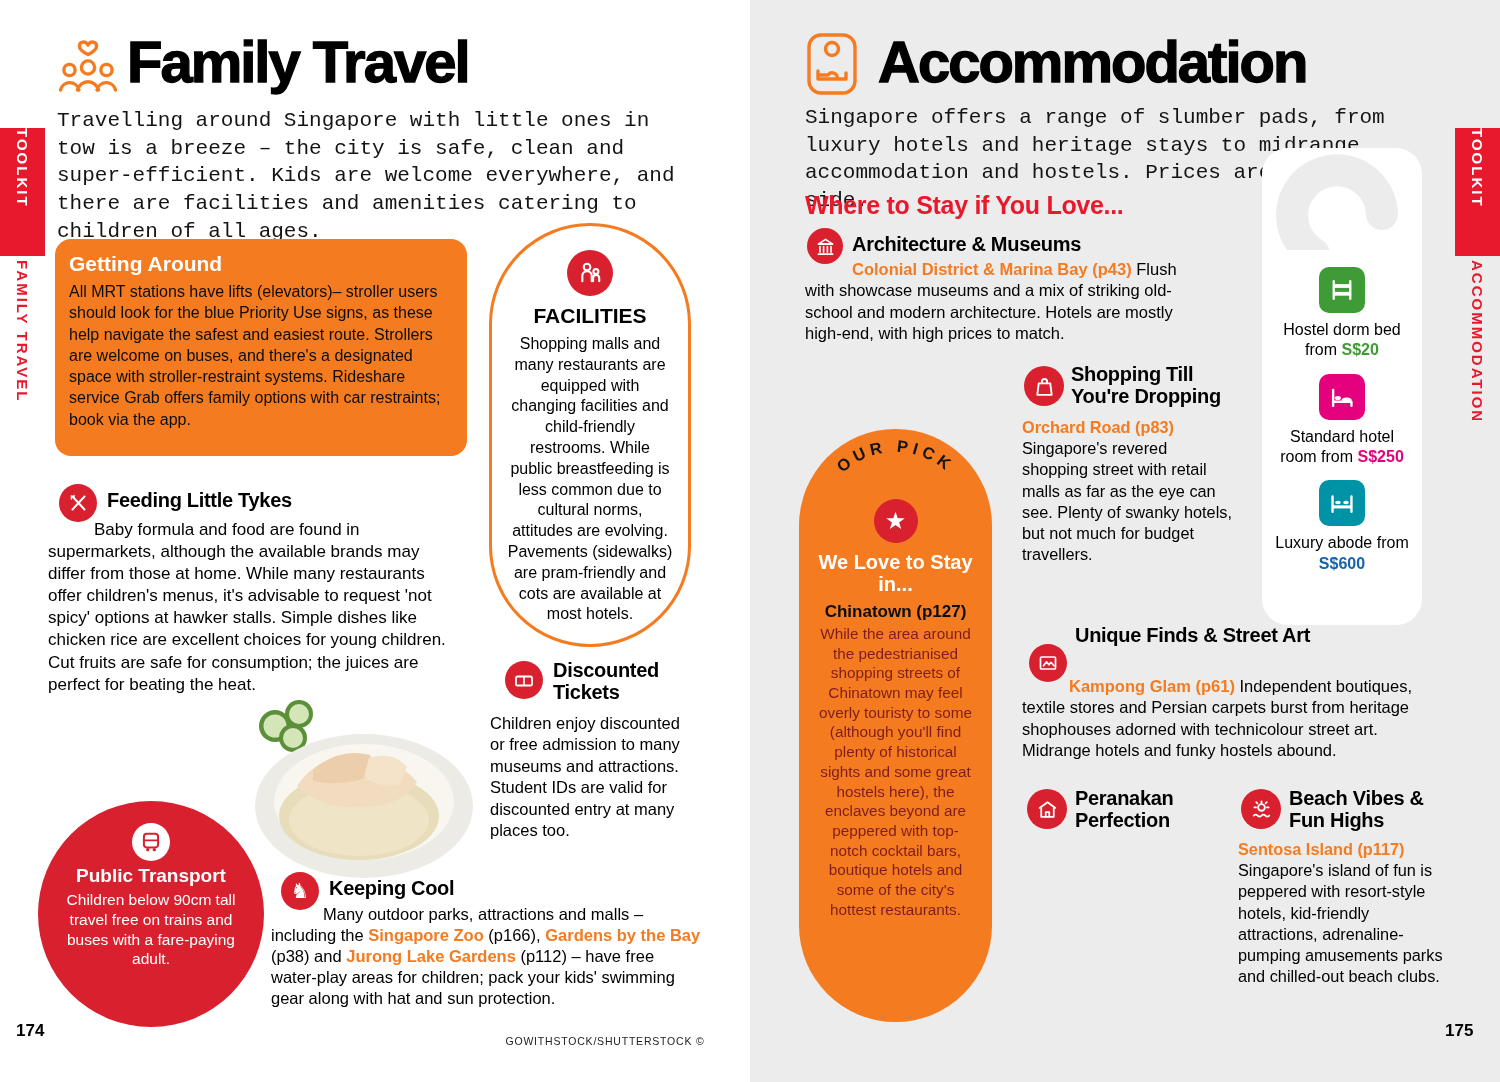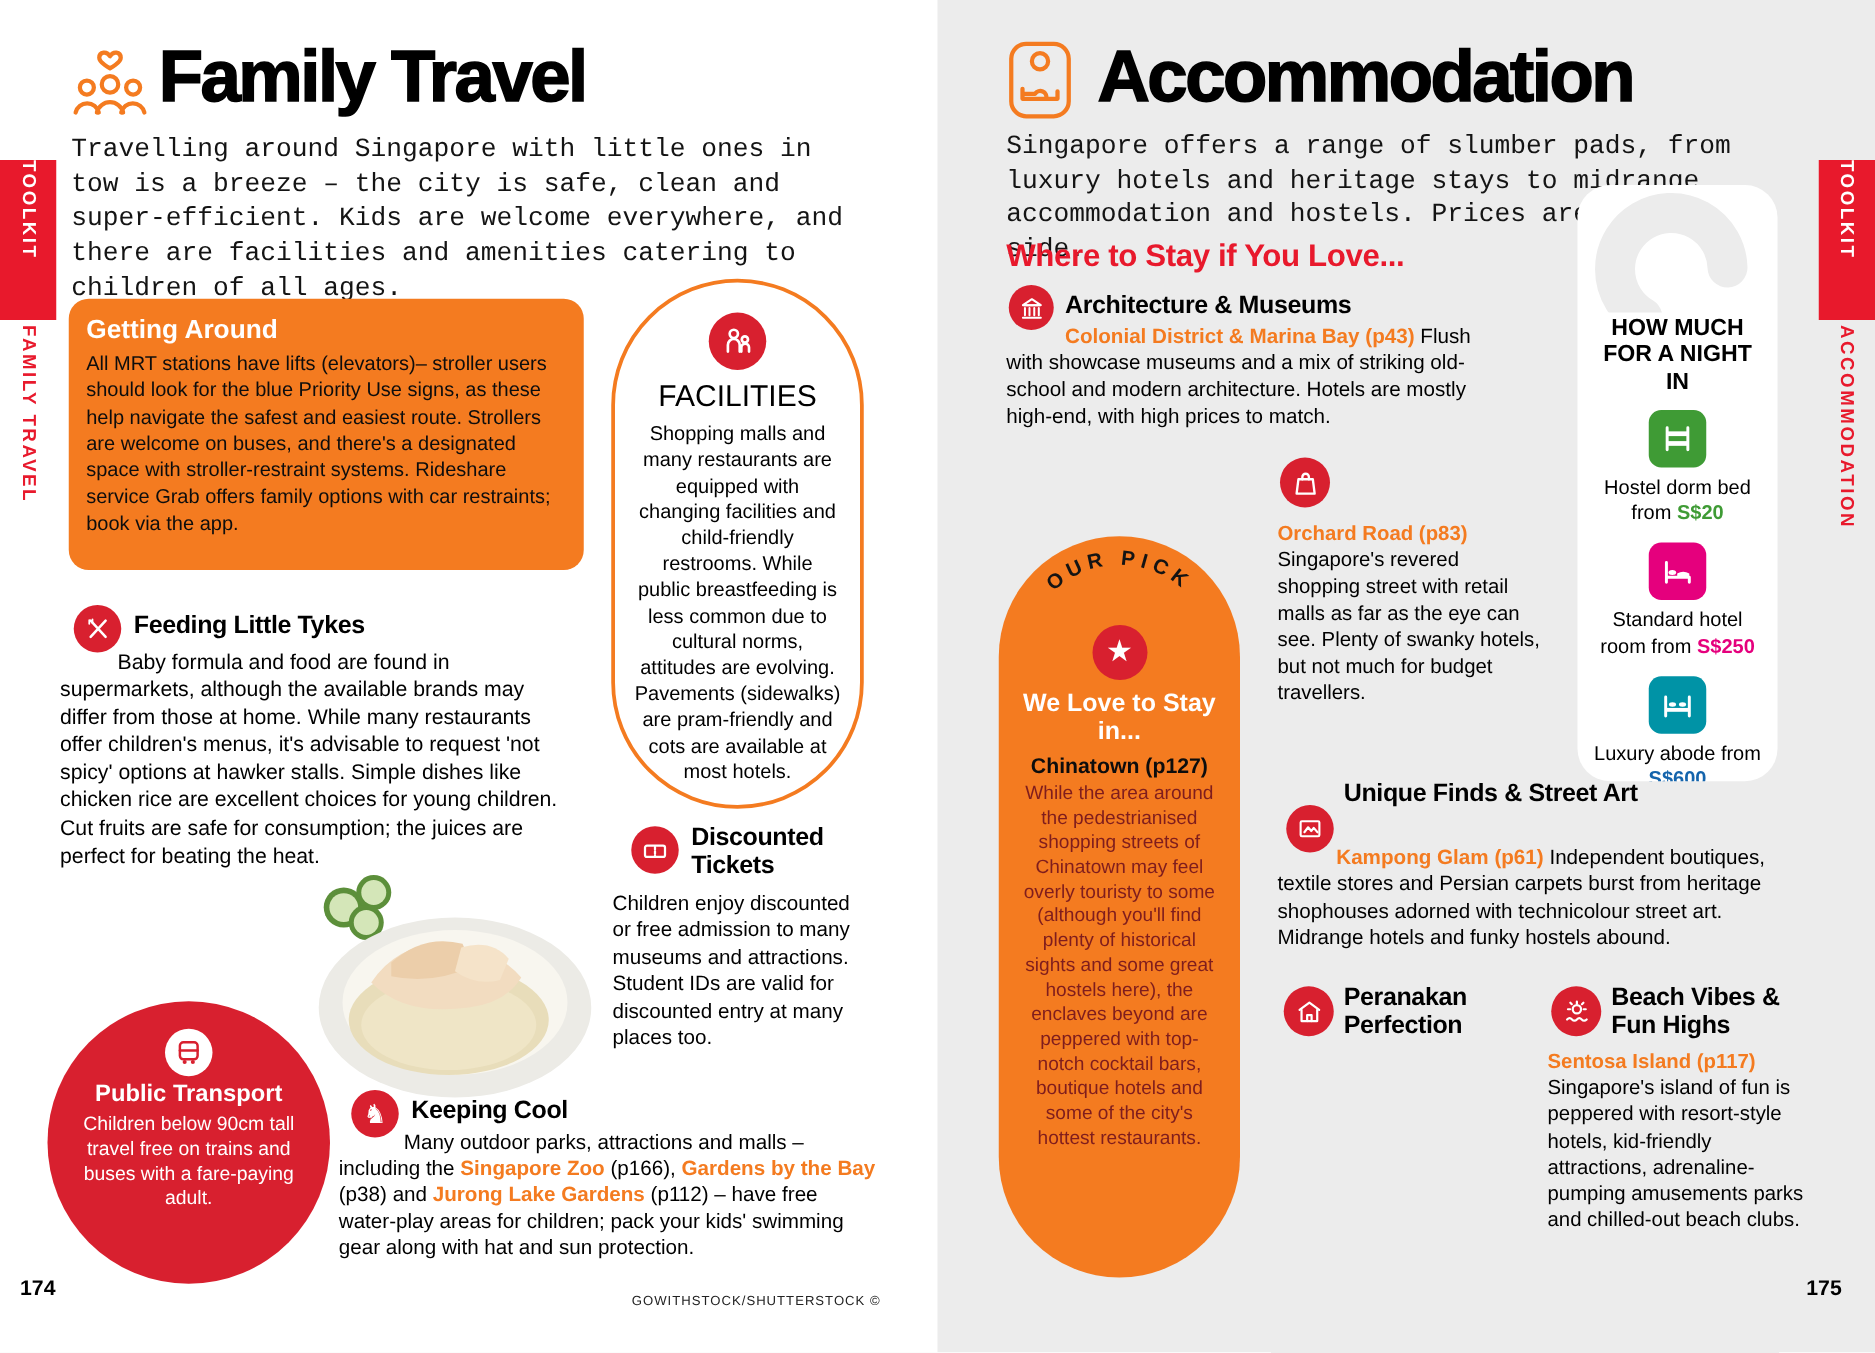--- a/index.html
+++ b/index.html
@@ -35,21 +35,21 @@
 
   
   .family-icon { left:56px; top:34px; }
   .orange-box { left:55px; top:239px; width:412px; height:217px; background:#f47b20; border-radius:16px; padding:13px 14px; }
   .orange-box-title { font-size:21px; font-weight:700; color:#fff; margin-bottom:5px; }
   .orange-box-body { font-size:16px; line-height:1.33; color:#0d0d0d; }
 
   .facilities-pill { left:489px; top:223px; width:202px; height:424px; background:#fff; border:3px solid #f47b20;
                      border-radius:110px; text-align:center; padding:24px 15px 0; }
   .facilities-pill .ric { width:46px; height:46px; margin:0 auto 8px; }
-  .facilities-title { font-size:24px; font-weight:400; margin-bottom:6px; }
+  .facilities-title { font-size:21px; font-weight:700; margin-bottom:6px; }
   .facilities-body { font-size:16px; line-height:1.3; }
 
   .feeding-icon { left:59px; top:484px; width:38px; height:38px; }
   .feeding-title { left:107px; top:489px; }
   .feeding-body { left:48px; top:519px; width:407px; text-indent:46px; font-size:17px; line-height:1.3; }
 
   .photo { left:237px; top:686px; width:238px; height:200px; }
 
   .pt-circle { left:38px; top:801px; width:226px; height:226px; background:#d8202f; border-radius:50%;
                color:#fff; text-align:center; padding:22px 22px 0; }
@@ -238,20 +238,21 @@
   </div>
   <div class="abs sec-title arch-title">Architecture &amp; Museums</div>
   <div class="abs arch-body"><span class="lnk">Colonial District &amp; Marina Bay (p43)</span><span> Flush with showcase museums and a mix of striking old-school and modern architecture. Hotels are mostly high-end, with high prices to match.</span></div>
 
   <div class="abs ric shop-icon">
     <svg width="23" height="23" viewBox="0 0 22 22" fill="none" stroke="#fff" stroke-width="1.8" stroke-linecap="round" stroke-linejoin="round">
       <path d="M5.5 8 h11 l1.4 11 h-13.8 Z"></path>
         <path d="M8.5 8 V6.3 a2.5 2.5 0 0 1 5 0 V8"></path>
     </svg>
   </div>
+  <div class="abs sec-title shop-title">Shopping Till You're Dropping</div>
   <div class="abs shop-body"><span class="lnk">Orchard Road (p83)</span><span> Singapore's revered shopping street with retail malls as far as the eye can see. Plenty of swanky hotels, but not much for budget travellers.</span></div>
 
   <div class="abs pick-pill">
     <svg width="163" height="60" viewBox="0 0 163 60">
       <defs>
           <path id="arcPath" d="M 14 58 A 76 76 0 0 1 149 58"></path>
         </defs>
       <text font-size="16.5" font-weight="bold" letter-spacing="4.5" fill="#141414" font-family="Liberation Sans, sans-serif">
         <textPath href="#arcPath" startOffset="50%" text-anchor="middle">OUR PICK</textPath>
       </text>
@@ -261,21 +262,20 @@
       </div>
     <div class="pick-heading">We Love to Stay in...</div>
     <div class="pick-place">Chinatown (p127)</div>
     <div class="pick-body">While the area around the pedestrianised shopping streets of Chinatown may feel overly touristy to some (although you'll find plenty of historical sights and some great hostels here), the enclaves beyond are peppered with top-notch cocktail bars, boutique hotels and some of the city's hottest restaurants.</div>
   </div>
 
   <div class="abs hanger-panel">
     <svg width="160" height="102" viewBox="0 0 160 102">
       <path d="M52 106 A 45 45 0 1 1 120 66" fill="none" stroke="#ececec" stroke-width="32" stroke-linecap="round"></path>
     </svg>
-    <div class="hanger-title">HOW MUCH FOR A NIGHT IN</div>
 
     <div class="sq-icon sq-green">
       <svg width="26" height="26" viewBox="0 0 22 22">
         <path d="M4 3.5 V18.5 M18 3.5 V18.5" stroke="#fff" stroke-width="2" fill="none" stroke-linecap="round"></path>
         <rect x="4" y="6" width="14" height="3.2" fill="#fff"></rect>
           <rect x="4" y="12.6" width="14" height="3.2" fill="#fff"></rect>
       </svg>
     </div>
     <div class="hanger-label">
       <span>Hostel dorm bed from</span>

